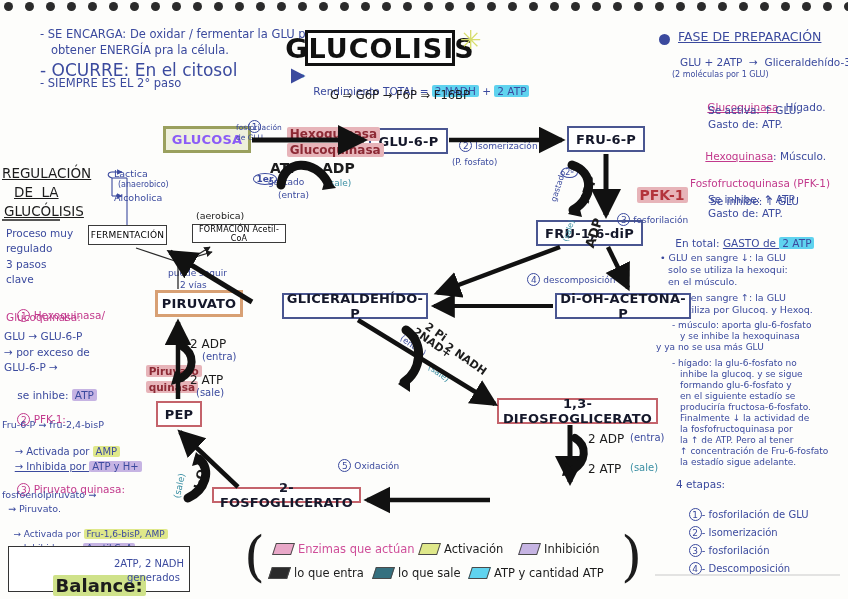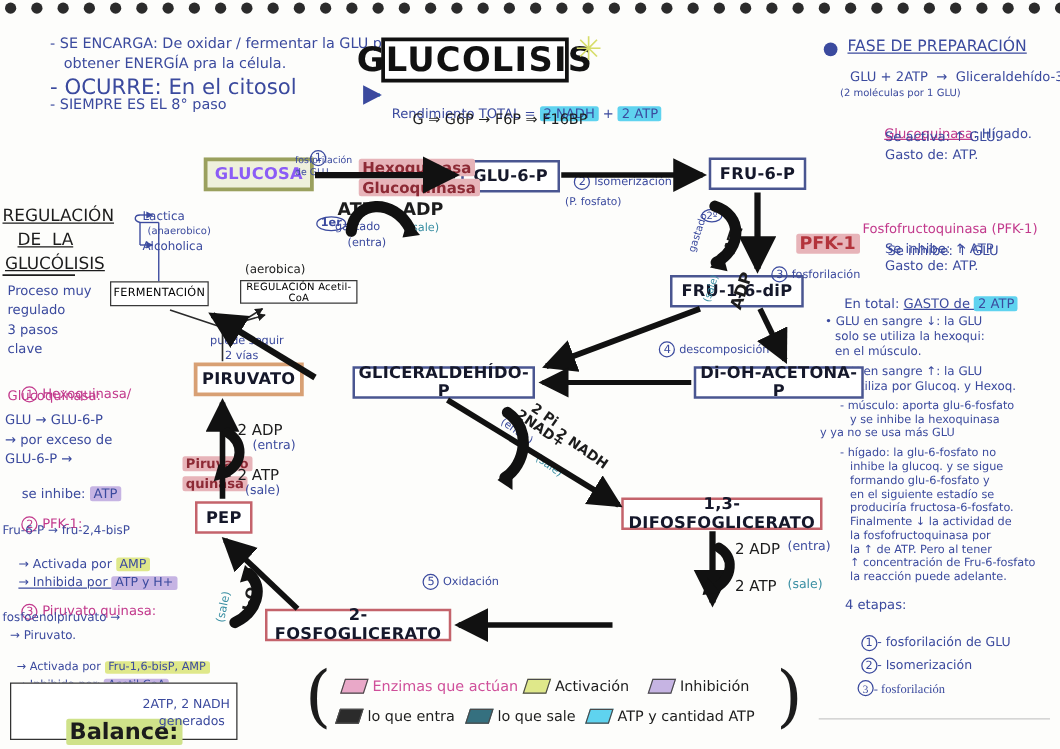--- a/index.html
+++ b/index.html
@@ -155,21 +155,21 @@
       <i style="left: 760px;"></i>
       <i style="left: 781px;"></i>
       <i style="left: 802px;"></i>
       <i style="left: 823px;"></i>
       <i style="left: 844px;"></i>
     </div>
 
   <div class="t hw blue" style="left:40px; top:27px; font-size:11.5px;">- SE ENCARGA: De oxidar / fermentar la GLU para</div>
   <div class="t hw blue" style="left:40px; top:43px; font-size:11.5px;">   obtener ENERGÍA pra la célula.</div>
   <div class="t hw blue" style="left:40px; top:60px; font-size:17px;">- OCURRE: En el citosol</div>
-  <div class="t hw blue" style="left:40px; top:76px; font-size:11.5px;">- SIEMPRE ES EL 8° paso</div>
+  <div class="t hw blue" style="left:40px; top:76px; font-size:11.5px;">- SIEMPRE ES EL 2° paso</div>
 
   <div class="title-box" style="left:305px; top:30px; width:150px; height:36px;">
     <span>GLUCOLISIS</span>
   </div>
   <div class="star" style="left:460px; top:27px;">✳</div>
 
   <div class="t hw blue" style="left:300px; top:72px; font-size:10.5px;">
     <span>Rendimiento TOTAL = </span><span class="hl hl-cyan">2 NADH</span><span> + </span><span class="hl hl-cyan">2 ATP</span>
   </div>
   <div class="t hw black" style="left:330px; top:88px; font-size:11.5px;">G ⇒ G6P → F6P ⇒ F16BP</div>
@@ -179,20 +179,23 @@
 
   <div class="t hw blue" style="left:680px; top:56px; font-size:10.5px;">GLU + 2ATP  →  Gliceraldehído-3-P</div>
   <div class="t hw blue" style="left:672px; top:70px; font-size:8px;">(2 moléculas por 1 GLU)</div>
 
   <div class="t hw" style="left:694px; top:88px; font-size:10.5px;">
     <span class="magenta und">Glucoquinasa</span><span class="blue">: Hígado.</span>
   </div>
   <div class="t hw blue" style="left:708px; top:104px; font-size:10.5px;">Se activa: ↑ GLU.</div>
   <div class="t hw blue" style="left:708px; top:118px; font-size:10.5px;">Gasto de: ATP.</div>
 
+  <div class="t hw" style="left:692px; top:137px; font-size:10.5px;">
+    <span class="magenta und">Hexoquinasa</span><span class="blue">: Músculo.</span>
+  </div>
   <div class="t hw blue" style="left:710px; top:155px; font-size:10.5px;margin-top:40px;">Se inhibe: ↑ GLU</div>
 
   <div class="t hw magenta" style="left:690px; top:177px; font-size:10.5px;">Fosfofructoquinasa (PFK-1)</div>
   <div class="t hw blue" style="left:708px; top:193px; font-size:10.5px;">Se inhibe: ↑ ATP</div>
   <div class="t hw blue" style="left:708px; top:207px; font-size:10.5px;">Gasto de: ATP.</div>
 
   <div class="t hw blue" style="left:662px; top:224px; font-size:10.5px;">
     <span>En total: </span><span class="und">GASTO de </span><span class="hl hl-cyan">2 ATP</span>
   </div>
 
@@ -209,31 +212,34 @@
 
   <div class="t hw blue" style="left:672px; top:358px; font-size:9px;">- hígado: la glu-6-fosfato no</div>
   <div class="t hw blue" style="left:680px; top:369px; font-size:9px;">inhibe la glucoq. y se sigue</div>
   <div class="t hw blue" style="left:680px; top:380px; font-size:9px;">formando glu-6-fosfato y</div>
   <div class="t hw blue" style="left:680px; top:391px; font-size:9px;">en el siguiente estadío se</div>
   <div class="t hw blue" style="left:680px; top:402px; font-size:9px;">produciría fructosa-6-fosfato.</div>
   <div class="t hw blue" style="left:680px; top:413px; font-size:9px;">Finalmente ↓ la actividad de</div>
   <div class="t hw blue" style="left:680px; top:424px; font-size:9px;">la fosfofructoquinasa por</div>
   <div class="t hw blue" style="left:680px; top:435px; font-size:9px;">la ↑ de ATP. Pero al tener</div>
   <div class="t hw blue" style="left:680px; top:446px; font-size:9px;">↑ concentración de Fru-6-fosfato</div>
-  <div class="t hw blue" style="left:680px; top:457px; font-size:9px;">la reacción puede adelante.</div>
+  <div class="t hw blue" style="left:680px; top:457px; font-size:9px;">la estadío sigue adelante.</div>
 
   <div class="t hw blue" style="left:676px; top:478px; font-size:10.5px;">4 etapas:</div>
   <div class="t hw blue" style="left:676px; top:496px; font-size:10px;">
     <span class="circnum">1</span><span>- fosforilación de GLU</span>
   </div>
   <div class="t hw blue" style="left:676px; top:514px; font-size:10px;">
     <span class="circnum">2</span><span>- Isomerización</span>
   </div>
-  <div class="t hw blue" style="left:676px; top:532px; font-size:10px;font-family:Liberation Serif, serif;">
+  <div class="t hw blue" style="left:676px; top:532px; font-size:10px;">
     <span class="circnum">3</span><span>- fosforilación</span>
+  </div>
+  <div class="t hw blue" style="left:676px; top:550px; font-size:10px;">
+    <span class="circnum">4</span><span>- Descomposición</span>
   </div>
 
   <div class="t hw black und" style="left:2px; top:165px; font-size:13.5px;">REGULACIÓN</div>
   <div class="t hw black und" style="left:14px; top:184px; font-size:13.5px;">DE  LA</div>
   <div class="t hw black und" style="left:4px; top:203px; font-size:13.5px;">GLUCÓLISIS</div>
 
   <div class="t hw blue" style="left:6px; top:227px; font-size:10.5px;">Proceso muy</div>
   <div class="t hw blue" style="left:6px; top:242px; font-size:10.5px;">regulado</div>
   <div class="t hw blue" style="left:6px; top:258px; font-size:10.5px;">3 pasos</div>
   <div class="t hw blue" style="left:6px; top:273px; font-size:10.5px;">clave</div>
@@ -280,33 +286,33 @@
     <div class="t hw blue" style="left:118px; top:25px; font-size:10px;">generados</div>
   </div>
 
   <div class="t hw blue" style="left:114px; top:168px; font-size:9.5px;">Lactica</div>
   <div class="t hw blue" style="left:118px; top:180px; font-size:8px;">(anaerobico)</div>
   <div class="t hw blue" style="left:114px; top:192px; font-size:9.5px;">Alcoholica</div>
 
   <div class="box thin" style="left:88px; top:225px; width:79px; height:20px; font-size:9px;">FERMENTACIÓN</div>
 
   <div class="t hw black" style="left:196px; top:210px; font-size:9.5px;">(aerobica)</div>
-  <div class="box thin" style="left:192px; top:224px; width:94px; height:19px; font-size:8px;">REGULACIÓN Acetil-CoA</div>
+  <div class="box thin" style="left:192px; top:224px; width:94px; height:19px; font-size:8px;">FORMACIÓN Acetil-CoA</div>
 
   <div class="t hw blue" style="left:168px; top:268px; font-size:9px;">puede seguir</div>
   <div class="t hw blue" style="left:180px; top:280px; font-size:9px;">2 vías</div>
 
   <div class="box olive" style="left:163px; top:126px; width:88px; height:27px; font-size:13px;">GLUCOSA</div>
   <div class="box navy" style="left:369px; top:128px; width:79px; height:26px; font-size:13px;">GLU-6-P</div>
   <div class="box navy" style="left:567px; top:126px; width:78px; height:26px; font-size:13px;">FRU-6-P</div>
   <div class="box navy" style="left:536px; top:220px; width:107px; height:26px; font-size:13px;">FRU-1,6-diP</div>
   <div class="box navy" style="left:282px; top:293px; width:146px; height:26px; font-size:13px;">GLICERALDEHÍDO-P</div>
   <div class="box navy" style="left:555px; top:293px; width:136px; height:26px; font-size:13px;">Di-OH-ACETONA-P</div>
   <div class="box rose" style="left:497px; top:398px; width:161px; height:26px; font-size:13px;">1,3-DIFOSFOGLICERATO</div>
-  <div class="box rose" style="left:212px; top:487px; width:149px; height:26px; font-size:13px;">2-FOSFOGLICERATO</div>
+  <div class="box rose" style="left:212px; top:487px; width:149px; height:16px; font-size:13px;">2-FOSFOGLICERATO</div>
   <div class="box rose" style="left:156px; top:401px; width:46px; height:26px; font-size:13px;">PEP</div>
   <div class="box tan" style="left:155px; top:290px; width:88px; height:27px; font-size:13px;">PIRUVATO</div>
 
   <div class="t hw maroon" style="left:270px; top:112px; font-size:12px; font-weight:bold;">
     <span class="hl hl-rose">Hexoquinasa</span>
   </div>
   <div class="t hw maroon" style="left:270px; top:128px; font-size:12px; font-weight:bold;">
     <span class="hl hl-rose">Glucoquinasa</span>
   </div>
   <div class="t hw" style="left:617px; top:170px; font-size:14px; font-weight:bold; color:#b3343c;">

